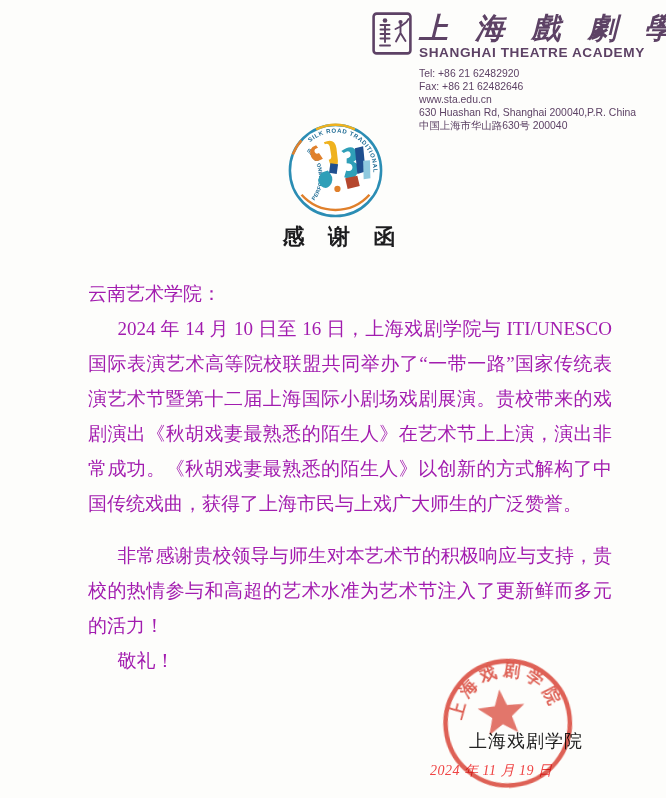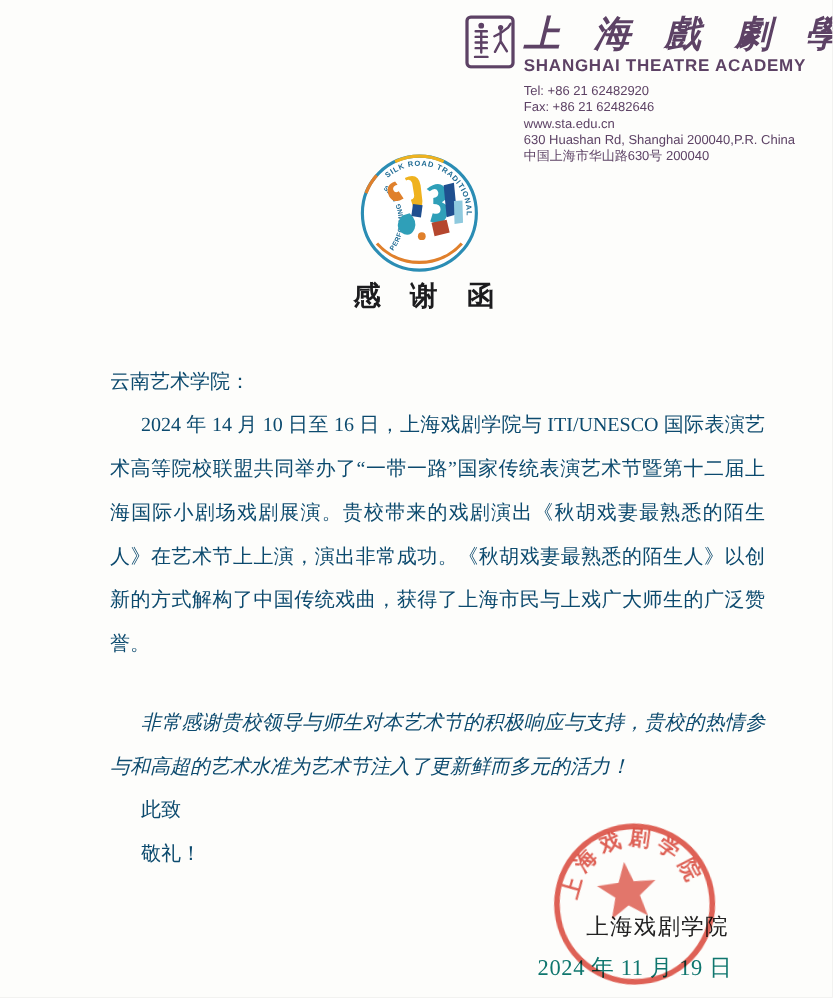--- a/index.html
+++ b/index.html
@@ -35,38 +35,38 @@
   
   .letter-title {
     position:absolute; top:216px; left:0; width:100%; margin:6px;
     text-align:center; font-size:22px; font-weight:600;
     letter-spacing:9px; padding-left:9px; box-sizing:border-box;
     color:#1c1c1e;
   }
 
   
   .letter-body {
-    position:absolute; left:88px; top:288px; width:524px;
-    font-size:16px; line-height:35px; color:#0c4a6e;
+    position:absolute; left:88px; top:276px; width:524px;
+    font-size:19px; line-height:35px; color:#a21caf;
   }
   .letter-body p { margin:0; }
   .salutation { margin-bottom:15px; }
   .para { text-indent:1.55em; text-align:justify; }
-  .para + .para { margin-top:28px;font-style:italic; }
+  .para + .para { margin-top:17px; }
   .closing-1 { margin-top:10px; text-indent:1.55em; }
   .closing-2 { text-indent:1.55em;font-family:Liberation Serif, serif; }
 
   
   .signature {
     position:absolute; left:469px; top:729px;
     font-size:18px; letter-spacing:1px; color:#222;
   }
   .sign-date {
     position:absolute; left:430px; top:762px;
-    font-size:18px; letter-spacing:0.5px; color:#0f766e;
+    font-size:14px; letter-spacing:0.5px; color:#ef4444;font-style:italic;
   }
 
   
   .stamp {
     position:absolute; left:436px; top:652px; width:148px; height:148px;
     mix-blend-mode:multiply; opacity:0.88; filter:blur(0.3px);
     transform:rotate(-6deg); pointer-events:none;
   }
 </style>
 </head>
@@ -127,21 +127,20 @@
       <path d="M78.5 40 l7 -0.5 l0.5 18.5 l-7 1 z" fill="#8ec9de"></path>
     </g>
   </svg>
 
   <h1 class="letter-title">感 谢 函</h1>
 
   <div class="letter-body">
     <p class="salutation">云南艺术学院：</p>
     <p class="para">2024 年 14 月 10 日至 16 日，上海戏剧学院与 ITI/UNESCO 国际表演艺术高等院校联盟共同举办了“一带一路”国家传统表演艺术节暨第十二届上海国际小剧场戏剧展演。贵校带来的戏剧演出《秋胡戏妻最熟悉的陌生人》在艺术节上上演，演出非常成功。《秋胡戏妻最熟悉的陌生人》以创新的方式解构了中国传统戏曲，获得了上海市民与上戏广大师生的广泛赞誉。</p>
     <p class="para">非常感谢贵校领导与师生对本艺术节的积极响应与支持，贵校的热情参与和高超的艺术水准为艺术节注入了更新鲜而多元的活力！</p>
-    <p class="closing-1">此致</p>
     <p class="closing-2">敬礼！</p>
   </div>
 
   <div class="signature">上海戏剧学院</div>
   <div class="sign-date">2024 年 11 月 19 日</div>
 
   <svg class="stamp" viewBox="0 0 150 150" aria-hidden="true">
     <defs>
       <path id="stampArc" d="M 27.7 62 A 46 46 0 0 1 118.3 62" fill="none"></path>
     </defs>

